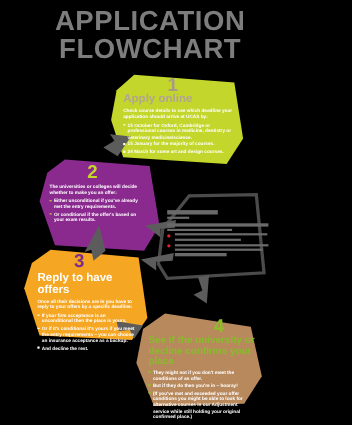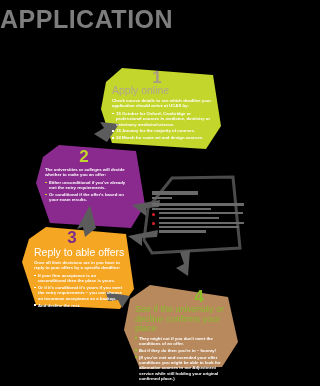--- a/index.html
+++ b/index.html
@@ -1,28 +1,28 @@
 <!DOCTYPE html>
 <html><head>
 <meta charset="utf-8">
 <style>
   html,body{margin:0;padding:0;background:#000;}
   body{width:273px;height:386px;position:relative;overflow:hidden;
        font-family:"Liberation Sans",sans-serif;}
   .stage{position:absolute;inset:0;}
   svg.layer{position:absolute;left:0;top:0;width:273px;height:386px;}
 
-  .title{position:absolute;left:0;top:6px;width:273px;
+  .title{position:absolute;left:0;top:6px;width:273px;text-align:center;
          color:#7d7d7d;font-weight:bold;font-size:25px;line-height:26px;
          letter-spacing:0.5px;}
   .title div{display:block;}
 
   .card{position:absolute;box-sizing:border-box;}
   .num{font-size:17px;font-weight:bold;line-height:17px;text-align:center;}
-  .head{font-size:10.5px;font-weight:normal;line-height:11px;}
+  .head{font-size:10.5px;font-weight:bold;line-height:11px;}
   .intro{font-size:4.3px;font-weight:bold;line-height:5.4px;margin-top:2px;}
   ul.bul{list-style:none;margin:2px 0 0 0;padding:0;}
   ul.bul li{font-size:4.3px;font-weight:bold;line-height:5.4px;
             padding-left:4px;position:relative;margin-bottom:1.4px;}
   ul.bul li:before{content:"";position:absolute;left:0;top:1.7px;
             width:1.6px;height:1.6px;}
 
   
   #c1{left:104px;top:69px;width:112px;}
   #c1 .num{color:#a89a86;text-align:center;margin-left:-6px;}
@@ -96,20 +96,21 @@
     <g fill="#5c5c5c">
       <polygon points="158,230 128,236 142,246 142,238 157,237"></polygon>
     </g>
     <g fill="#5c5c5c">
       <polygon points="190,250 188,276 176,268 184,264 180,252"></polygon>
     </g>
   </svg>
 
   <div class="title">
     <div>APPLICATION</div>
+    <div>FLOWCHART</div>
   </div>
 
   <div class="card" id="c1">
     <div class="num">1</div>
     <div class="head">Apply online</div>
     <div class="body">
       <div class="intro">Check course details to see which deadline your application should arrive at UCAS by:</div>
       <ul class="bul">
         <li>15 October for Oxford, Cambridge or professional courses in medicine, dentistry or veterinary medicine/science.</li>
         <li>15 January for the majority of courses.</li>
@@ -124,21 +125,21 @@
       <div class="intro">The universities or colleges will decide whether to make you an offer:</div>
       <ul class="bul">
         <li>Either unconditional if you've already met the entry requirements.</li>
         <li>Or conditional if the offer's based on your exam results.</li>
       </ul>
     </div>
   </div>
 
   <div class="card" id="c3">
     <div class="num">3</div>
-    <div class="head">Reply to able offers</div>
+    <div class="head">Reply to have offers</div>
     <div class="body">
       <div class="intro">Once all their decisions are in you have to reply to your offers by a specific deadline:</div>
       <ul class="bul">
         <li>If your firm acceptance is an unconditional then the place is yours.</li>
         <li>Or if it's conditional it's yours if you meet the entry  requirements – you can choose an insurance acceptance as a backup.</li>
         <li>And decline the rest.</li>
       </ul>
     </div>
   </div>
 

